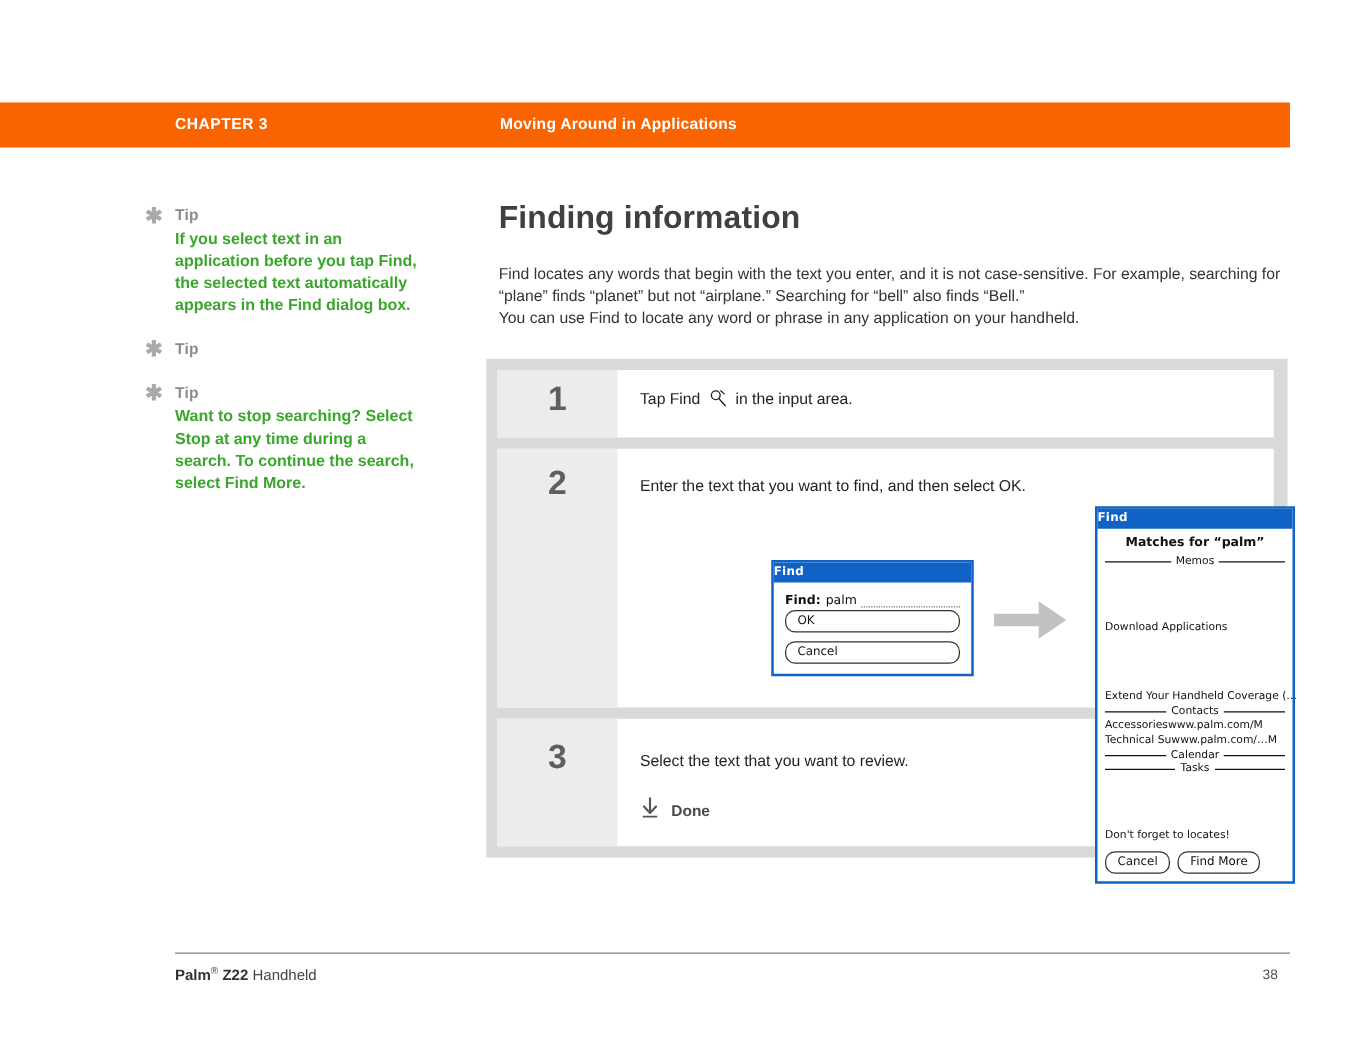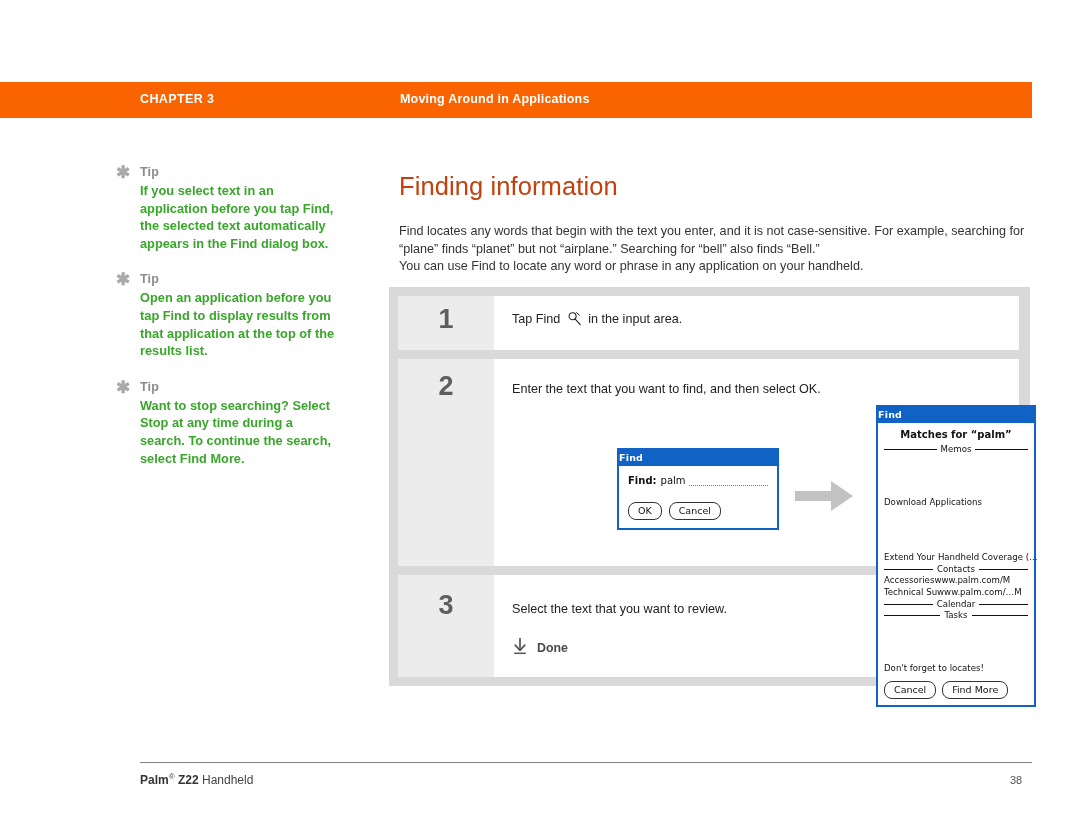--- a/index.html
+++ b/index.html
@@ -39,22 +39,22 @@
   }
   .tip-body {
     margin-left: 24px; margin-top: 2px;
     color: #3aa62b; font-size: 12.8px; line-height: 17.6px; font-weight: 600;
     max-width: 195px;
   }
 
   
   .main { position: absolute; left: 399px; top: 160px; width: 632px; }
   .page-title {
-    font-size: 25.5px; color: #c2410c; font-weight: normal;
-    margin: 12px 0 22px 0; letter-spacing: .1px;
+    font-size: 25.5px; color: #404040; font-weight: bold;
+    margin: 0 0 22px 0; letter-spacing: .1px;
   }
   .intro-p {
     font-size: 12.6px; color: #333333; line-height: 17.5px; margin: 0 0 18px 0;
   }
   .intro-p.last { margin-bottom: 0; }
 
   
   .steps {
     position: absolute; left: 389px; top: 287px;
     width: 641px; background: #d9d9d9;
@@ -111,21 +111,21 @@
   
   .dlg-find { left: 105px; top: 42px; width: 162px; }
   .dlg-find-body { padding: 9px 9px 8px 9px; }
   .find-line { display: flex; align-items: flex-end; font-size: 10px; color: #111; }
   .find-lbl { font-weight: bold; margin-right: 4px; }
   .find-val { color: #111; }
   .find-rule {
     flex: 1; margin-left: 3px; height: 9px;
     border-bottom: 1px dotted #777; align-self: flex-end;
   }
-  .pbtn-row { display: flex; gap: 7px; margin-top: 16px; }
+  .pbtn-row { display: flex; gap: 7px; margin-top: 2px; flex-direction: column; }
   .pbtn {
     border: 1px solid #333; border-radius: 8px;
     font-size: 9.5px; color: #111; padding: 1px 9px 2px; background: #fff;
     font-family: "DejaVu Sans", sans-serif; line-height: 13px;
   }
 
   
   .arrow-wrap { position: absolute; left: 283px; top: 73px; }
 
   
@@ -180,21 +180,20 @@
         <span class="tip-label">Tip</span>
       </div>
       <div class="tip-body">If you select text in an application before you tap Find, the selected text automatically appears in the Find dialog box.</div>
     </div>
 
     <div class="tip-block">
       <div class="tip-head">
         <span class="tip-aster">✱</span>
         <span class="tip-label">Tip</span>
       </div>
-      <div class="tip-body">Open an application before you tap Find to display results from that application at the top of the results list.</div>
     </div>
 
     <div class="tip-block">
       <div class="tip-head">
         <span class="tip-aster">✱</span>
         <span class="tip-label">Tip</span>
       </div>
       <div class="tip-body">Want to stop searching? Select Stop at any time during a search. To continue the search, select Find More.</div>
     </div>
 

